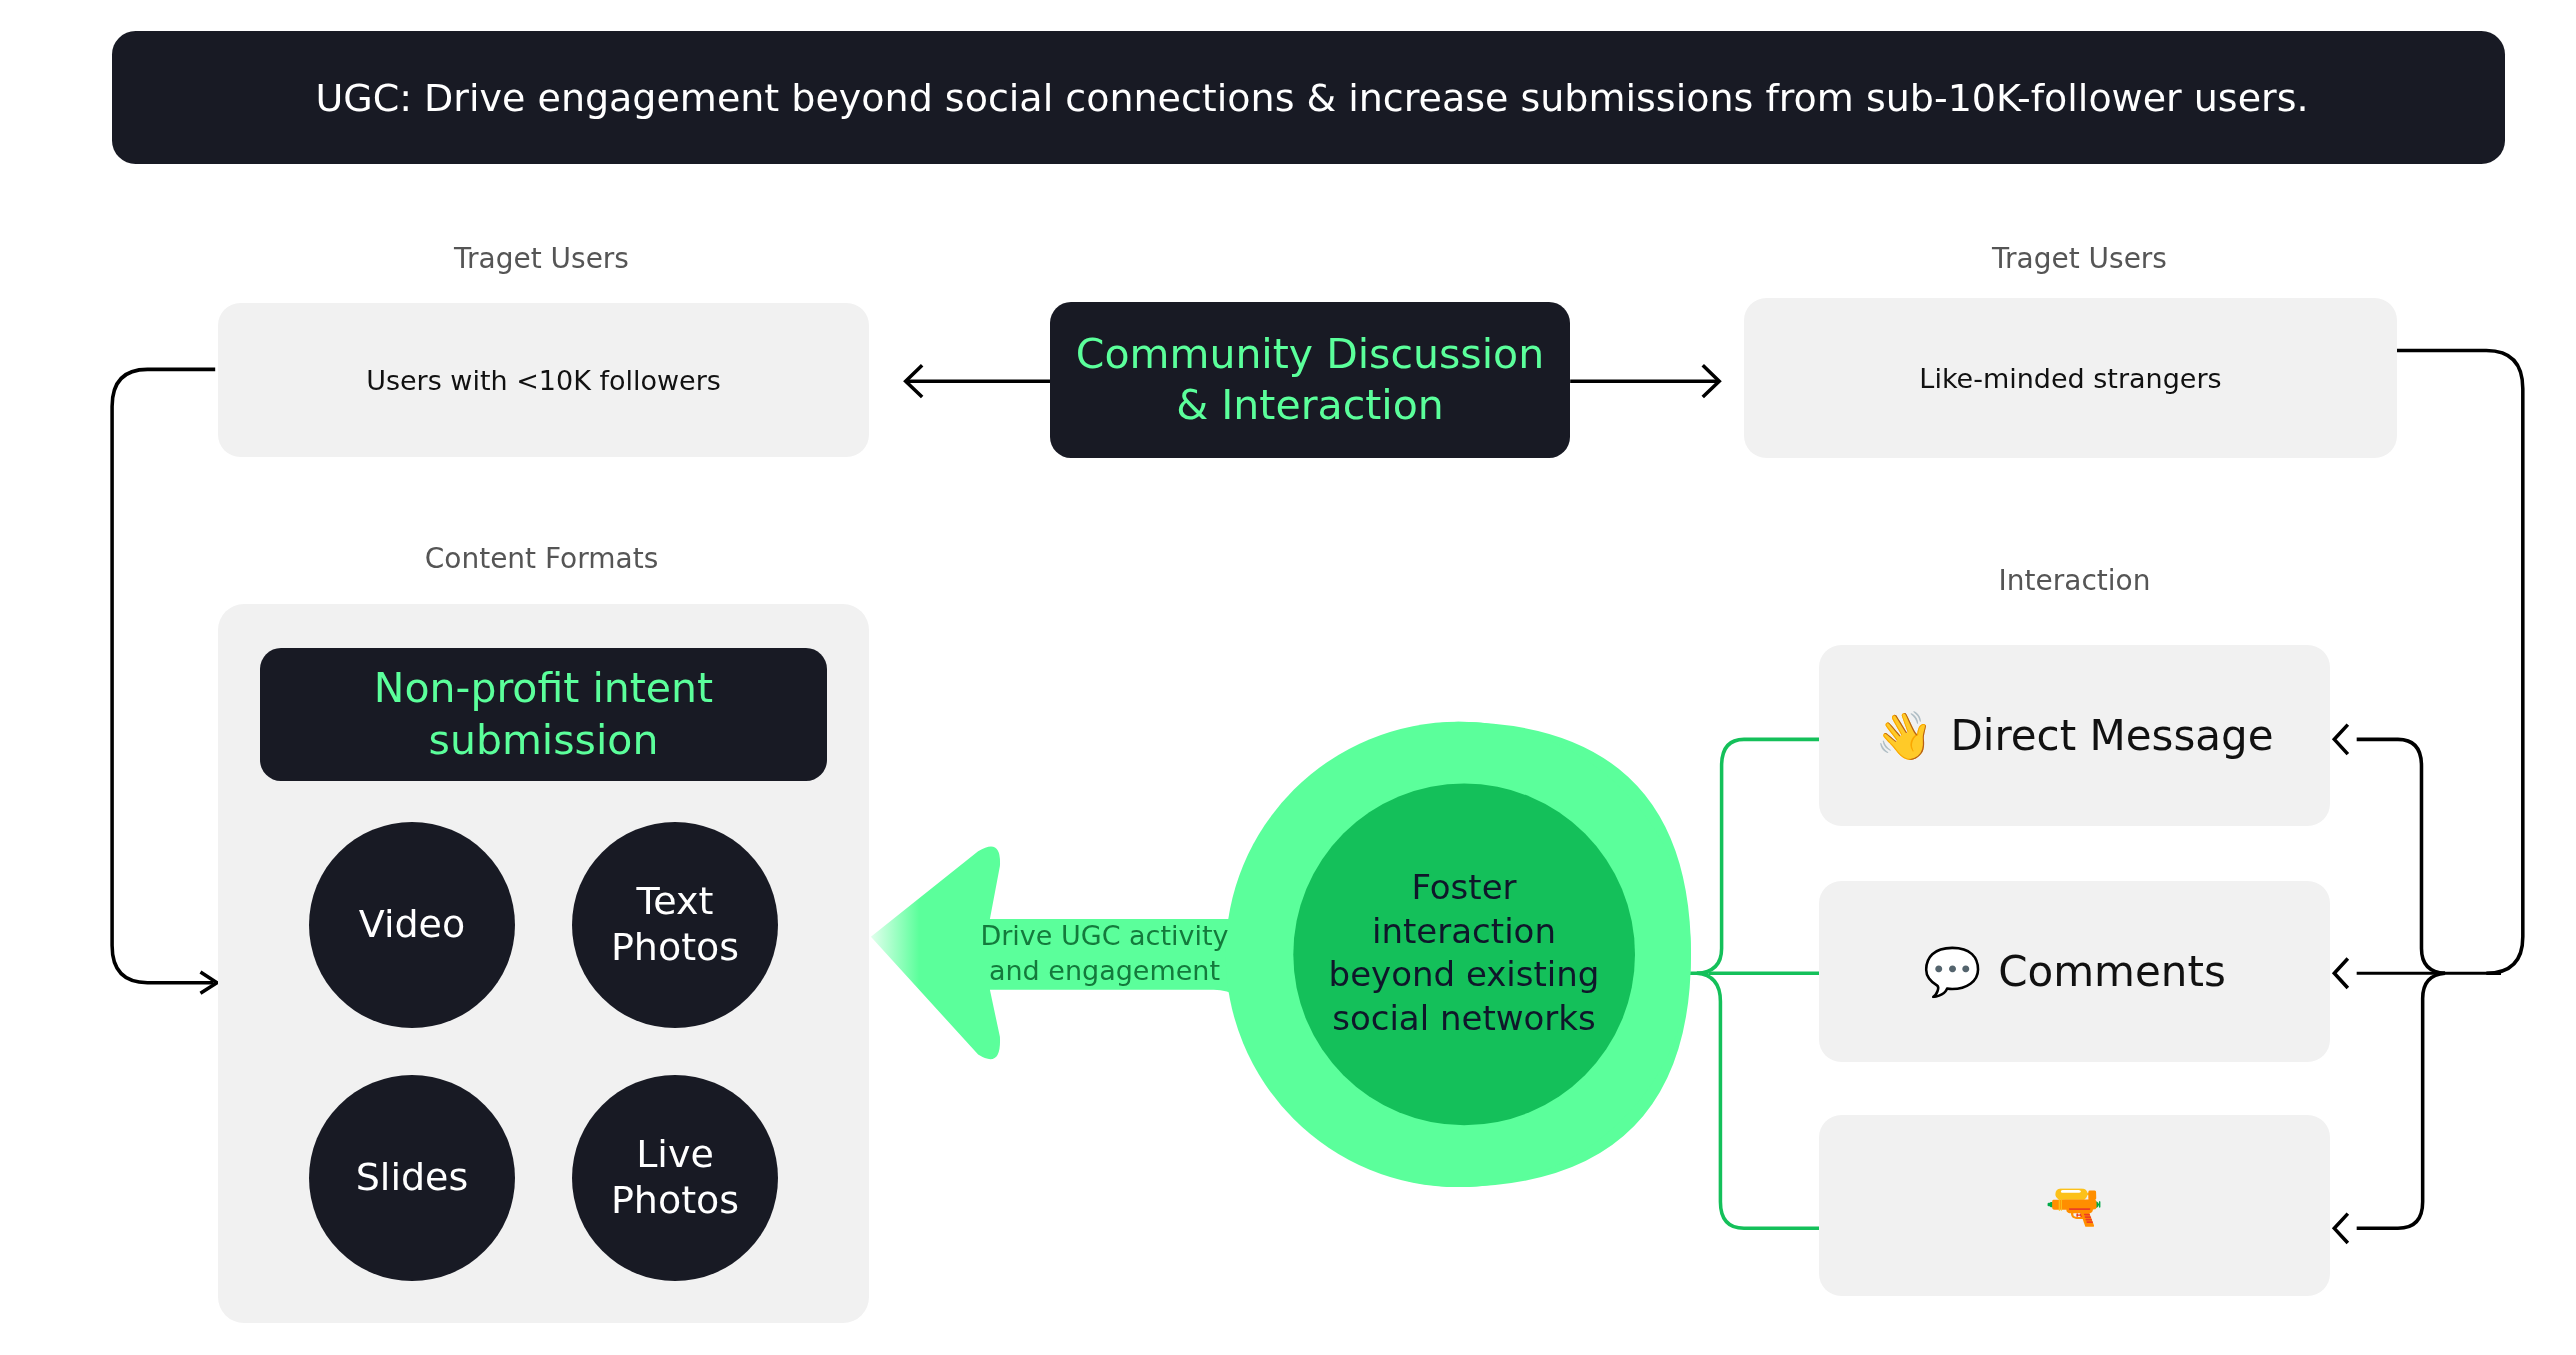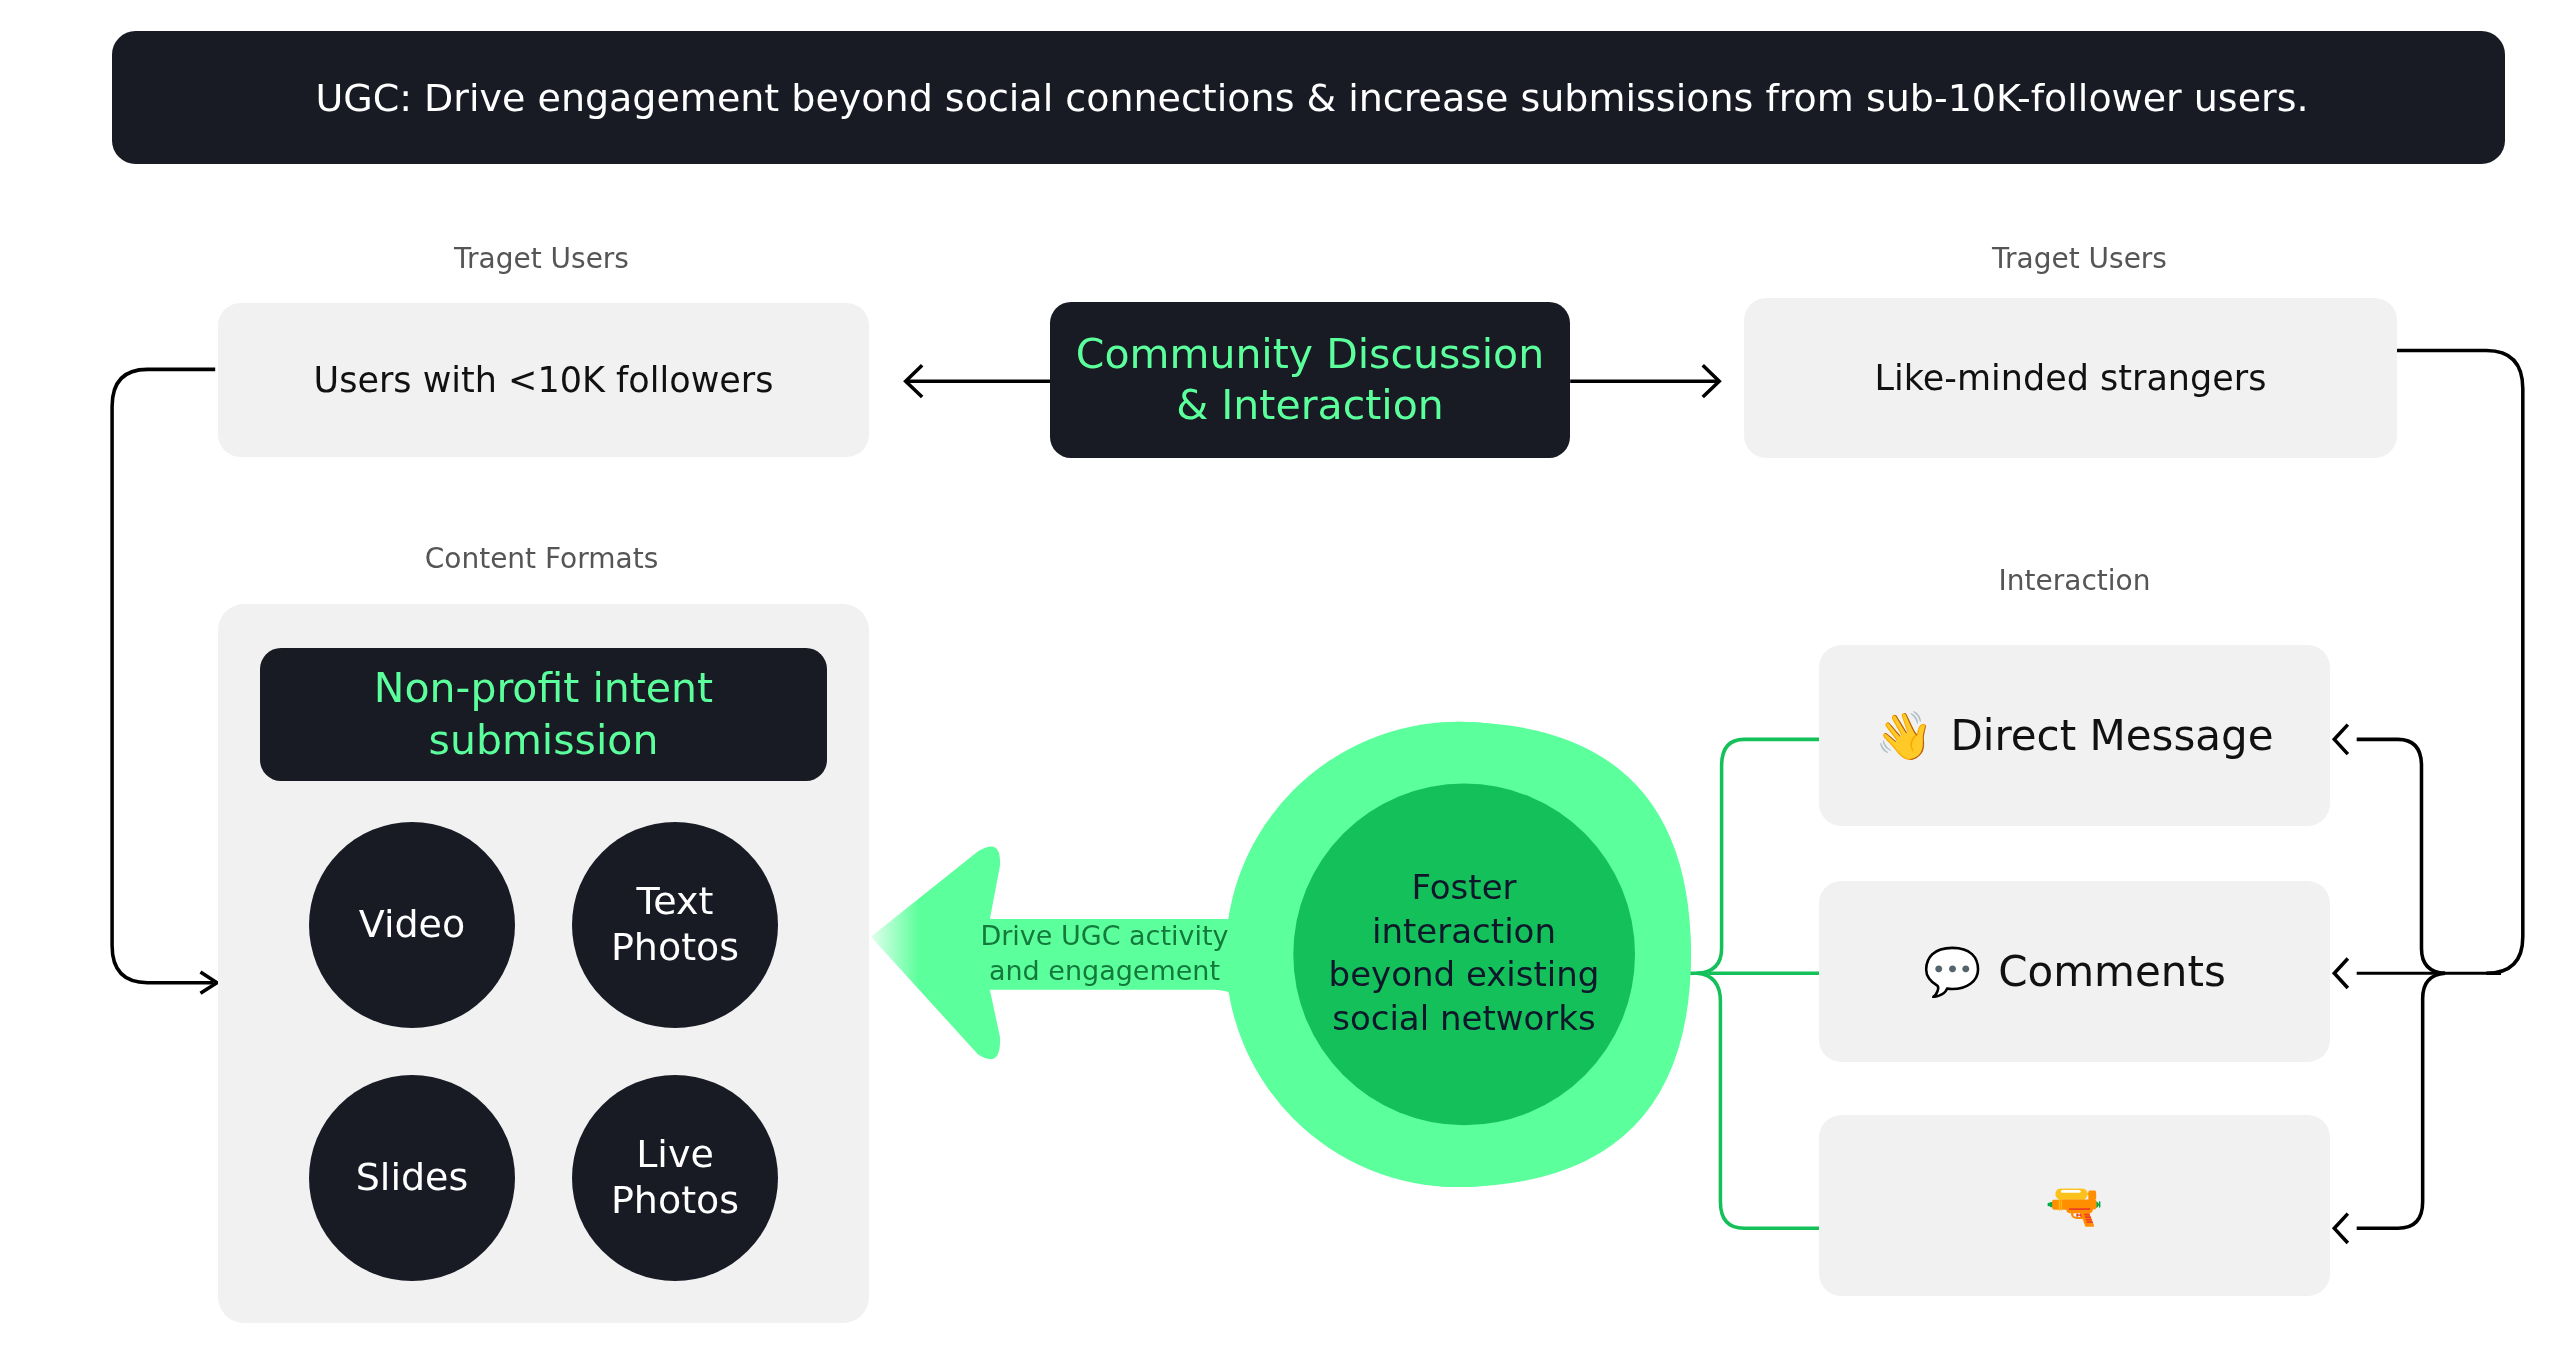--- a/index.html
+++ b/index.html
@@ -3,21 +3,21 @@
 <meta charset="utf-8">
 <style>
   html, body { margin:0; padding:0; background:#ffffff; }
   body { width:2576px; height:1355px; position:relative; overflow:hidden;
          font-family:"DejaVu Sans", "Liberation Sans", sans-serif; }
   .abs { position:absolute; }
   .banner { left:112px; top:31px; width:2386px; height:133px; background:#181a24; border-radius:23.6px;
             display:flex; align-items:center; justify-content:center; color:#ffffff; font-size:38px;padding-left:7px; }
   .section-label { color:#555555; font-size:28px; text-align:center; width:471px; }
   .light-box { background:#f1f1f1; border-radius:22.4px; display:flex; align-items:center; justify-content:center;
-               color:#111111; font-size:35px; }
+               color:#111111; font-size:27px; }
   .dark-box { background:#181a24; border-radius:21px; display:flex; align-items:center; justify-content:center;
               color:#5bff9b; font-size:41px; text-align:center; line-height:1.25; }
   .panel { left:218px; top:604px; width:651px; height:719px; background:#f1f1f1; border-radius:26px; }
   .pill { left:260px; top:648px; width:567px; height:133px; }
   .format { width:206px; height:206px; border-radius:50%; background:#181a24; color:#fff;
             display:flex; align-items:center; justify-content:center; text-align:center;
             font-size:38px; line-height:1.2; white-space:pre-line; }
   .int-box { left:1819px; width:511px; height:181px; font-size:42px; gap:16.5px; }
   .emoji { font-size:47px; }
   svg.overlay { position:absolute; left:0; top:0; }

